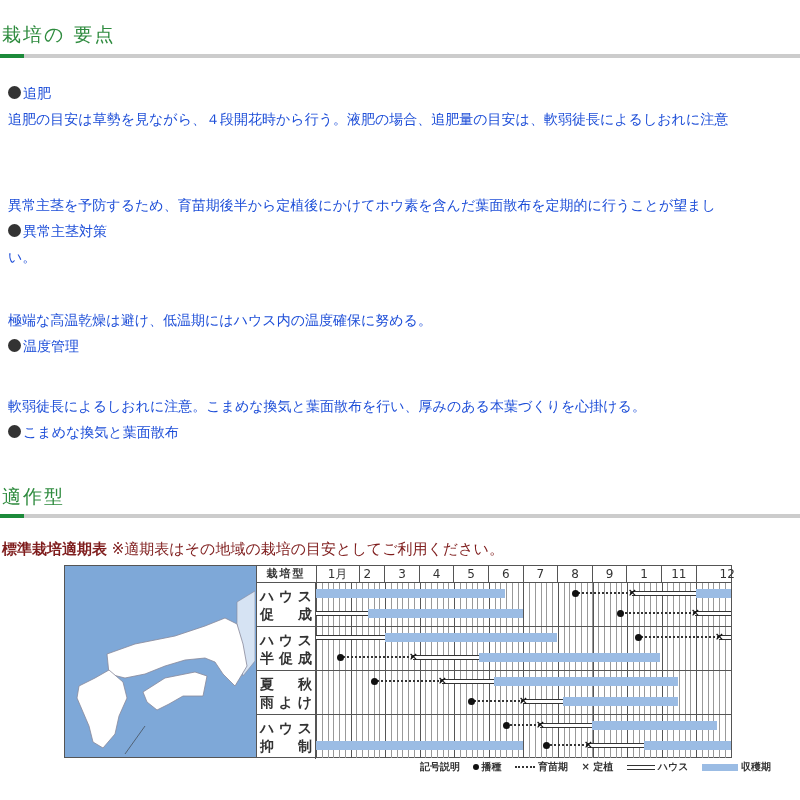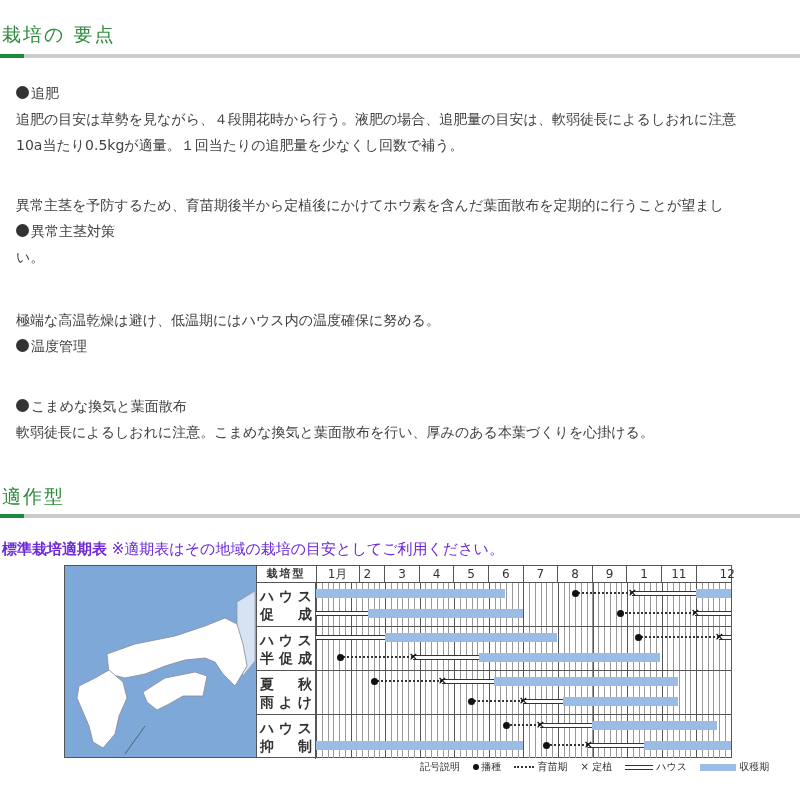--- a/index.html
+++ b/index.html
@@ -1,24 +1,24 @@
 <!DOCTYPE html>
 <html><head>
 <meta charset="utf-8">
 <style>
   html, body { margin:0; padding:0; background:#fff; }
   body { width:800px; height:800px; position:relative; overflow:hidden;
          font-family:"DejaVu Sans", sans-serif; color:#333; }
   .sec-title { position:absolute; left:2px; font-size:19px; color:#2e8b3e; letter-spacing:2px; }
   .sec-bar { position:absolute; left:0; width:800px; height:4px; background:#cccccc; }
   .sec-bar .accent { position:absolute; left:0; top:0; width:24px; height:4px; background:#1c8a3a; }
-  .para { position:absolute; left:16px; width:756px; font-size:14px; line-height:26px; color:#404040; }
+  .para { position:absolute; left:8px; width:756px; font-size:14px; line-height:26px; color:#1d4ed8; }
   .para .head { display:block; }
   .para .bullet { display:inline-block; width:13px; height:13px; border-radius:50%; background:#333; vertical-align:-1px; margin-right:2px; }
-  .subtitle { position:absolute; left:2px; top:540px; font-size:15px; color:#6d28d9; }
+  .subtitle { position:absolute; left:2px; top:540px; font-size:15px; color:#7f1d1d; }
   .subtitle b { font-weight:bold; }
   .subtitle span.note { font-weight:normal; }
 
   #chart { position:absolute; left:64px; top:565px; width:668px; height:193px; border:1px solid #555; box-sizing:border-box; background:#fff; }
   #map { position:absolute; left:0; top:0; width:191px; height:191px; background:#7ea8d8; border-right:1px solid #555; }
   #table { position:absolute; left:191px; top:0; width:475px; height:191px;padding-left:16px; }
   .hdr-row { position:absolute; left:0; top:0; height:16px; width:475px; border-bottom:1px solid #555; }
   .hdr-label { position:absolute; left:0; top:0; width:60px; height:16px; font-size:11px; text-align:center; line-height:16px; border-right:1px solid #555; font-weight:bold; letter-spacing:2px; }
   .month { position:absolute; top:0; height:16px; font-size:12px; text-align:center; line-height:16px; border-right:1px solid #555; box-sizing:border-box; }
   .row { position:absolute; left:0; width:475px; height:44px; border-bottom:1px solid #555; box-sizing:border-box; }
@@ -27,55 +27,54 @@
   .grid { position:absolute; left:60px; top:0; width:415px; height:43px;
     background-image:
       repeating-linear-gradient(90deg, #555 0, #555 1px, transparent 1px, transparent 34.58px),
       repeating-linear-gradient(90deg, #999 0, #999 1px, transparent 1px, transparent 5.76px);
   }
   .bar { position:absolute; height:9px; background:#9bbce4; }
   .house { position:absolute; height:3px; border-top:1px solid #333; border-bottom:1px solid #333; background:#fff; box-sizing:content-box; }
   .nursery { position:absolute; height:0; border-top:2px dotted #333; }
   .sow { position:absolute; width:7px; height:7px; border-radius:50%; background:#111; margin-left:-3px; }
   .plant { position:absolute; font-size:11px; font-weight:bold; line-height:10px; margin-left:-4px; color:#111; }
-  .legend { position:absolute; top:760px; left:420px; font-size:10px; color:#333; white-space:nowrap; }
+  .legend { position:absolute; top:760px; left:420px; font-size:10px; color:#333; white-space:nowrap;font-weight:bold; }
   .legend span { margin-right:10px; }
   .legend .lg-house { display:inline-block; width:28px; height:3px; border-top:1px solid #333; border-bottom:1px solid #333; vertical-align:middle; margin-right:3px; }
   .legend .lg-harv { display:inline-block; width:36px; height:7px; background:#9bbce4; vertical-align:middle; margin-right:3px; }
   .legend .lg-dot { display:inline-block; width:6px; height:6px; background:#111; border-radius:50%; vertical-align:middle; margin-right:2px; }
   .legend .lg-dots { display:inline-block; width:20px; border-top:2px dotted #333; vertical-align:middle; margin-right:3px; }
 </style>
 </head>
 <body>
 
 <div class="sec-title" style="top:22px;">栽培の 要点</div>
 <div class="sec-bar" style="top:54px;">
     <div class="accent"></div>
   </div>
 
 <div class="para" style="top:80px;">
   <span class="head"><span class="bullet"></span><span>追肥</span></span>
   <span class="head">追肥の目安は草勢を見ながら、４段開花時から行う。液肥の場合、追肥量の目安は、軟弱徒長によるしおれに注意</span>
-  <span class="head">10a当たり0.5kgが適量。１回当たりの追肥量を少なくし回数で補う。</span>
 </div>
 
 <div class="para" style="top:192px;">
   <span class="head">異常主茎を予防するため、育苗期後半から定植後にかけてホウ素を含んだ葉面散布を定期的に行うことが望まし</span>
   <span class="head"><span class="bullet"></span><span>異常主茎対策</span></span>
   <span class="head">い。</span>
 </div>
 
 <div class="para" style="top:307px;">
   <span class="head">極端な高温乾燥は避け、低温期にはハウス内の温度確保に努める。</span>
   <span class="head"><span class="bullet"></span><span>温度管理</span></span>
 </div>
 
 <div class="para" style="top:393px;">
+  <span class="head">軟弱徒長によるしおれに注意。こまめな換気と葉面散布を行い、厚みのある本葉づくりを心掛ける。</span>
   <span class="head"><span class="bullet"></span><span>こまめな換気と葉面散布</span></span>
-  <span class="head">軟弱徒長によるしおれに注意。こまめな換気と葉面散布を行い、厚みのある本葉づくりを心掛ける。</span>
 </div>
 
 <div class="sec-title" style="top:484px;">適作型</div>
 <div class="sec-bar" style="top:514px;">
     <div class="accent"></div>
   </div>
 
 <div class="subtitle"><b>標準栽培適期表</b><span class="note"> ※適期表はその地域の栽培の目安としてご利用ください。</span></div>
 
 <div id="chart">

